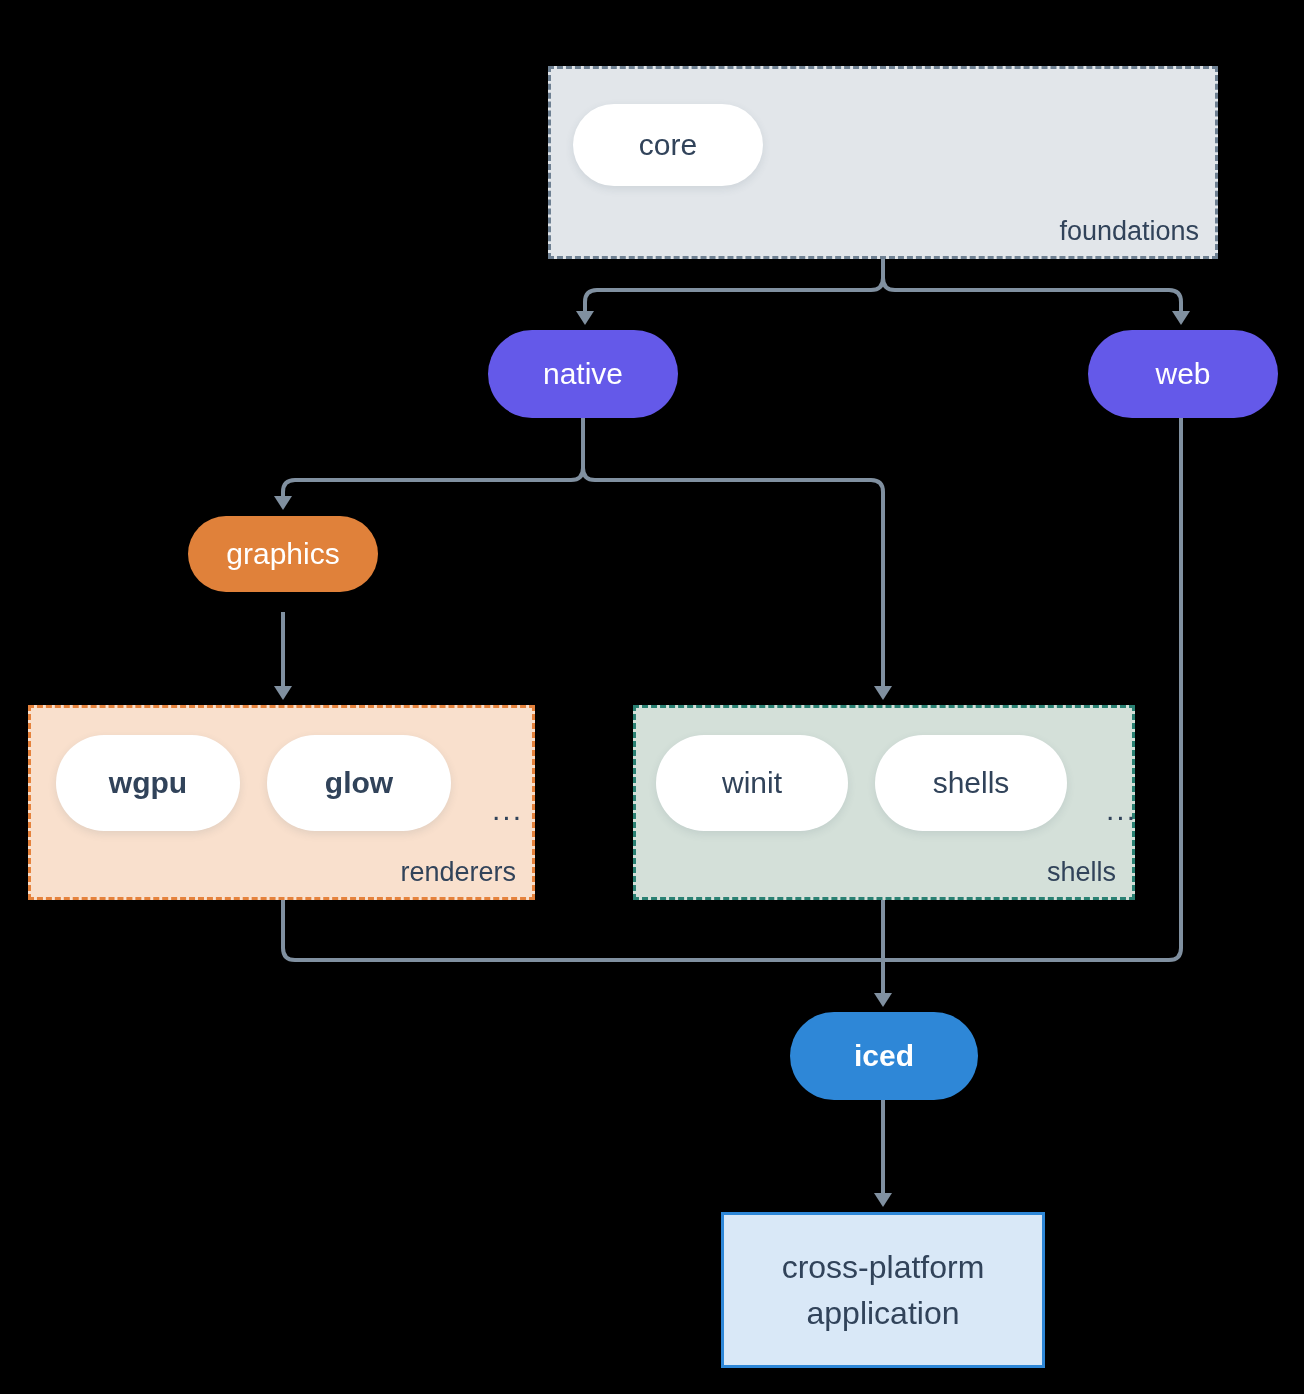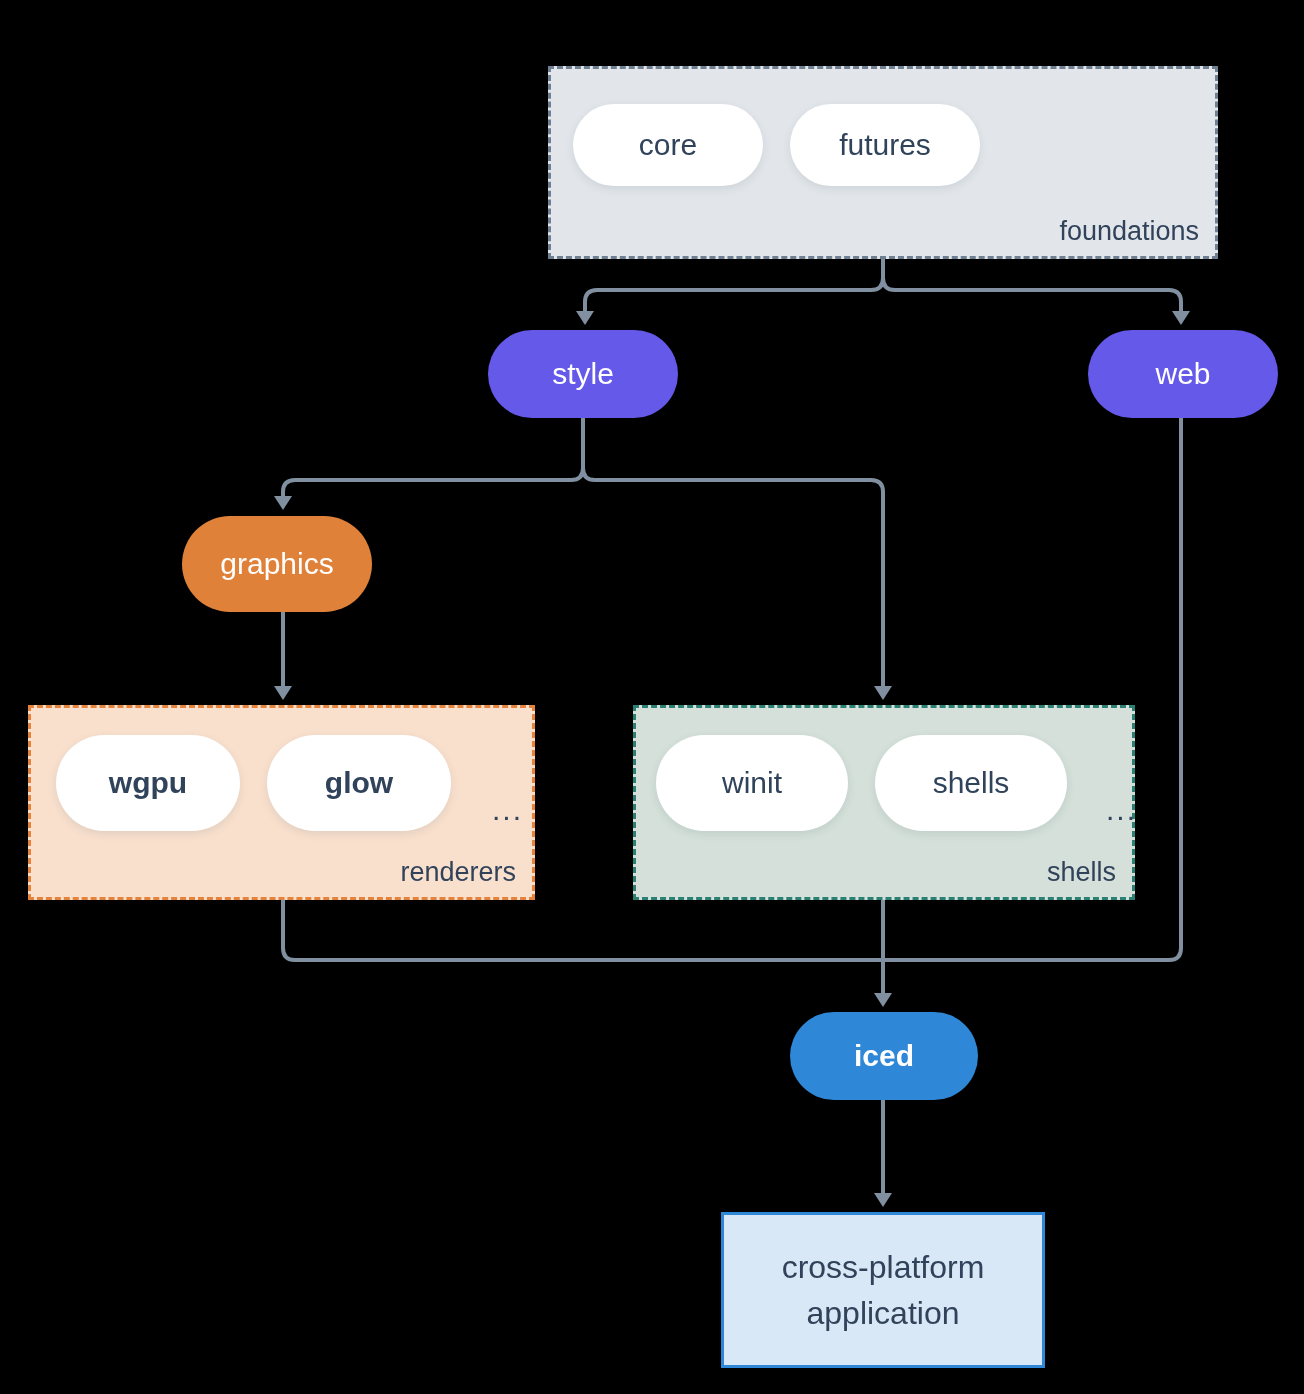--- a/index.html
+++ b/index.html
@@ -50,21 +50,21 @@
   #shells .row{padding:27px 0 0 20px;gap:27px;}
   #shells .pill{width:192px;height:96px;border-radius:48px;}
   #shells .more{margin-left:12px;margin-top:27px;height:96px;display:flex;align-items:center;}
 
   .node{
     position:absolute;display:flex;align-items:center;justify-content:center;
     color:#fff;font-size:30px;z-index:1;
   }
   #native{left:488px;top:330px;width:190px;height:88px;border-radius:44px;background:var(--purple);}
   #web{left:1088px;top:330px;width:190px;height:88px;border-radius:44px;background:var(--purple);}
-  #graphics{left:182px;top:516px;width:190px;height:96px;border-radius:48px;background:var(--orange);}
+  #graphics{left:188px;top:516px;width:190px;height:76px;border-radius:48px;background:var(--orange);}
   #iced{left:790px;top:1012px;width:188px;height:88px;border-radius:44px;background:var(--blue);font-weight:bold;}
 
   #app-box{
     position:absolute;left:721px;top:1212px;width:324px;height:156px;z-index:1;
     background:var(--app-bg);border:3px solid var(--blue);box-sizing:border-box;
     display:flex;align-items:center;justify-content:center;text-align:center;
     font-size:32px;line-height:1.45;color:var(--ink);padding:0 28px;
   }
 </style>
 </head>
@@ -85,26 +85,25 @@
     <path d="M283,612 V697" marker-end="url(#ah)"></path>
     <path d="M283,900 V948 Q283,960 295,960 H883"></path>
     <path d="M1181,418 V948 Q1181,960 1169,960 H883"></path>
     <path d="M883,900 V1004" marker-end="url(#ah)"></path>
     <path d="M883,1100 V1204" marker-end="url(#ah)"></path>
   </svg>
 
   <div class="group-box" id="foundations">
     <div class="row">
       <div class="pill">core</div>
-      <div class="pill">futures</div>
     </div>
     <div class="group-label">foundations</div>
   </div>
 
-  <div class="node" id="native">style</div>
+  <div class="node" id="native">native</div>
   <div class="node" id="web">web</div>
   <div class="node" id="graphics">graphics</div>
 
   <div class="group-box" id="renderers">
     <div class="row">
       <div class="pill">wgpu</div>
       <div class="pill">glow</div>
       <div class="more">...</div>
     </div>
     <div class="group-label">renderers</div>

